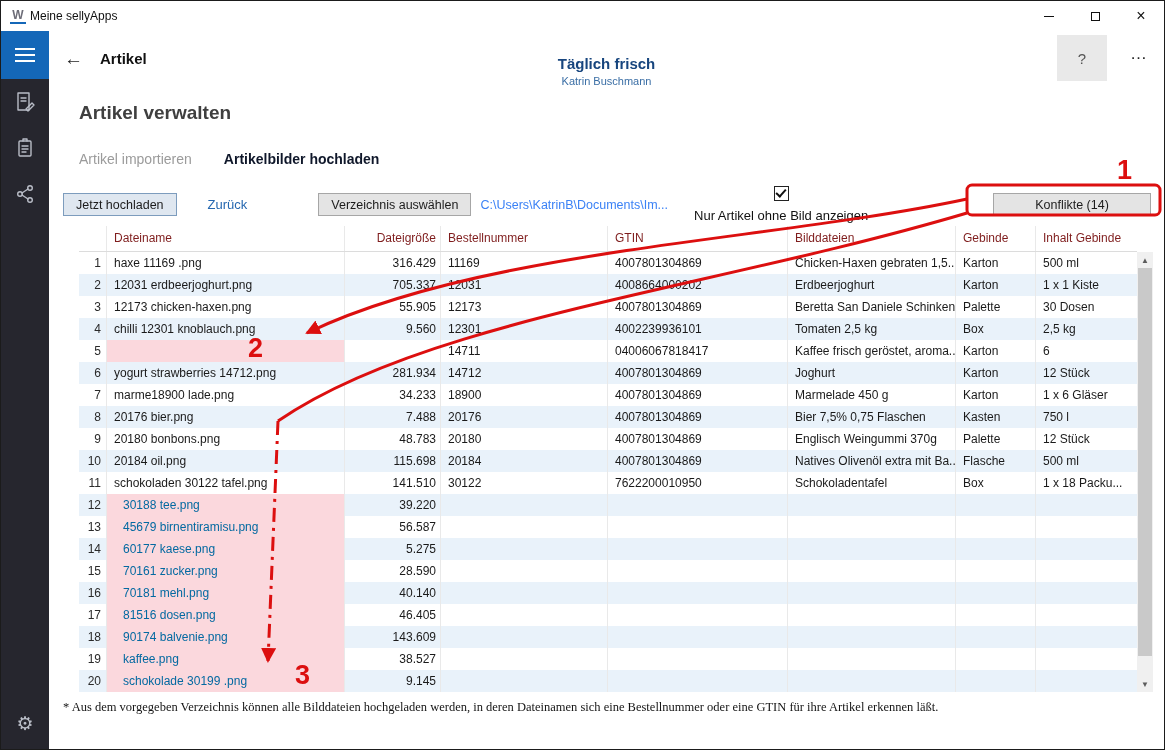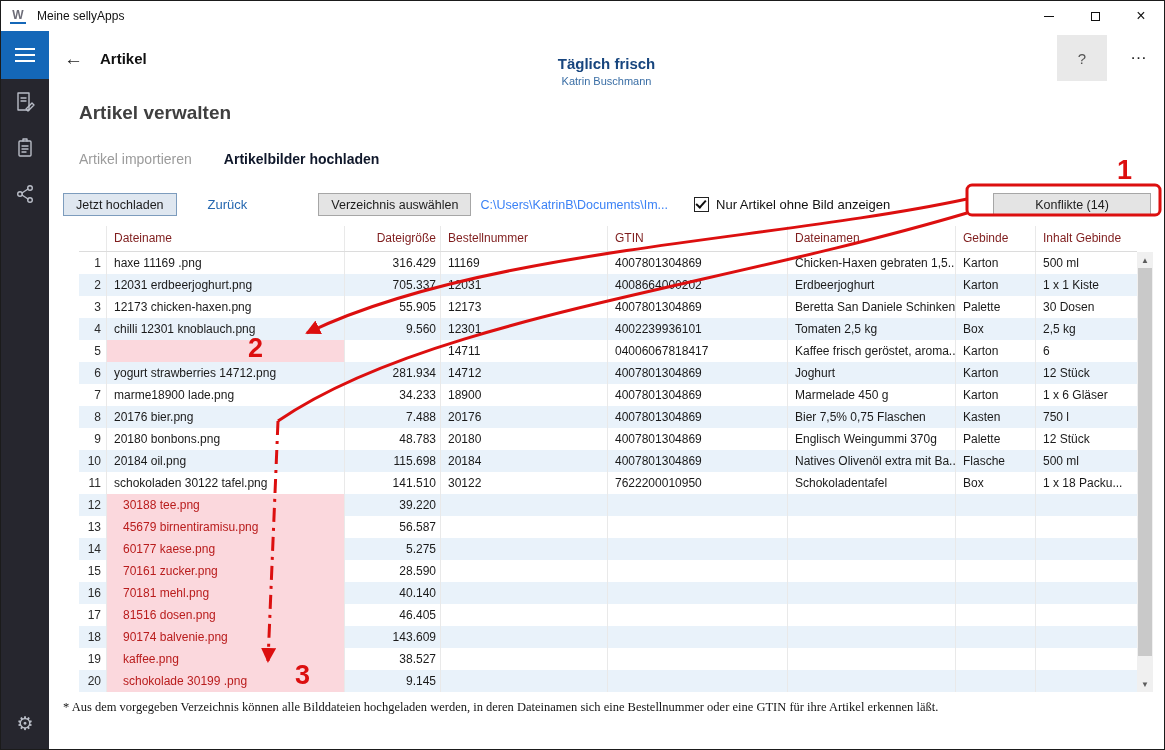--- a/index.html
+++ b/index.html
@@ -4,21 +4,21 @@
 <style>
   * { margin:0; padding:0; box-sizing:border-box; }
   html,body { width:1165px; height:750px; }
   body { font-family:"Liberation Sans","DejaVu Sans",sans-serif; background:#888; }
   .window { position:relative; width:1165px; height:750px; border:1px solid #1b1b1b; background:#fff; overflow:hidden; }
 
   
   .titlebar { height:30px; display:flex; align-items:center; background:#fff; }
   .tb-logo { margin-left:9px; width:16px; height:16px; font-size:12px; font-weight:bold; color:#6d6d78;
              display:flex; align-items:center; justify-content:center; border-bottom:2px solid #1467b8; }
-  .tb-title { margin-left:11px; font-size:12px; color:#111; }
+  .tb-title { margin-left:4px; font-size:12px; color:#111; }
   .tb-controls { margin-left:auto; display:flex; height:30px; }
   .tb-btn { width:46px; height:30px; display:flex; align-items:center; justify-content:center; font-size:16px; color:#111; cursor:default; }
   .min-bar { width:10px; height:1px; background:#111; display:inline-block; }
   .max-box { width:9px; height:9px; border:1px solid #111; display:inline-block; }
 
   
   .app-body { display:flex; height:calc(100% - 30px); }
   .sidebar { width:48px; background:#26262e; display:flex; flex-direction:column; align-items:center; position:relative; flex:none; }
   .burger { width:48px; height:48px; background:#1467b8; display:flex; flex-direction:column; align-items:center; justify-content:center; gap:4px; }
   .burger span { width:20px; height:2px; background:#fff; }
@@ -44,21 +44,21 @@
   .tab.active { color:#0f172a; font-weight:bold; }
 
   
   .toolbar { margin:26px 13px 0 14px; display:flex; align-items:center; height:23px; }
   .btn { height:23px; padding:0 12px; background:#e4e4e4; border:1px solid #a6a6a6; font-size:12.5px; color:#1c1c1c;
          display:flex; align-items:center; font-family:inherit; }
   .btn.primary { background:#dfe7f0; border-color:#7d9cbd; }
   .link { margin-left:31px; color:#2567b0; font-size:13px; }
   .choose { margin-left:71px; }
   .path { margin-left:9px; color:#3b82f6; font-size:12.5px; white-space:nowrap; }
-  .chk-wrap { margin-left:26px; display:flex; align-items:center; gap:7px; }
+  .chk-wrap { margin-left:26px; display:flex; align-items:center; gap:7px;flex-direction:column; }
   .chk { width:15px; height:15px; border:1.5px solid #222; background:#fff; position:relative; }
   .chk.checked::after { content:""; position:absolute; left:1px; top:2px; width:8px; height:4px;
         border-left:2px solid #111; border-bottom:2px solid #111; transform:rotate(-48deg); }
   .chk-label { font-size:13px; color:#111; }
   .conflicts { margin-left:auto; width:158px; justify-content:center; }
 
   
   .table { margin:10px 0 0 30px; width:1074px; position:relative; }
   .thead { display:flex; height:26px; border-bottom:1px solid #dcdcdc; width:1058px; }
   .hcell { font-size:12px; color:#7f1d1d; line-height:25px; padding-left:7px; border-right:1px solid #e9e9e9; white-space:nowrap; overflow:hidden; }
@@ -68,21 +68,21 @@
   .cell { font-size:12px; color:#1a1a1a; line-height:22px; height:22px; padding-left:7px; border-right:1px solid #e9e9e9; white-space:nowrap; overflow:hidden; }
   .c-num { width:28px; text-align:right; padding-left:0; padding-right:5px; color:#2a2a2a; }
   .c-name { width:238px; }
   .c-size { width:96px; text-align:right; padding-left:0; padding-right:4px; }
   .c-order { width:167px; }
   .c-gtin { width:180px; }
   .c-desc { width:168px; }
   .c-pack { width:80px; }
   .c-content { width:101px; border-right:none; }
   .trow.missing .c-name { background:#fbd8dd; }
-  .trow.conflict .c-name { background:#fbd8dd; color:#b91c1c;padding-left:16px; }
+  .trow.conflict .c-name { background:#fbd8dd; color:#0369a1;padding-left:16px; }
 
   .vscroll { position:absolute; right:0; top:26px; width:16px; height:440px; background:#f0f0f0; }
   .sb-btn { position:absolute; width:16px; height:16px; display:flex; align-items:center; justify-content:center; font-size:8px; color:#5c5c5c; }
   .sb-btn.up { top:0; }
   .sb-btn.down { bottom:0; }
   .sb-thumb { position:absolute; top:16px; left:1px; width:14px; height:388px; background:#c9c9c9; }
 
   .footnote { margin:8px 0 0 14px; font-size:12.5px; color:#141414;font-family:Liberation Serif, serif; }
 
   
@@ -175,21 +175,21 @@
         <button class="btn conflicts">Konflikte (14)</button>
       </div>
 
       <div class="table">
         <div class="thead">
             <div class="hcell c-num"></div>
             <div class="hcell c-name">Dateiname</div>
             <div class="hcell c-size">Dateigröße</div>
             <div class="hcell c-order">Bestellnummer</div>
             <div class="hcell c-gtin">GTIN</div>
-            <div class="hcell c-desc">Dateinamen</div>
+            <div class="hcell c-desc">Bilddateien</div>
             <div class="hcell c-pack">Gebinde</div>
             <div class="hcell c-content">Inhalt Gebinde</div>
           </div>
         <div class="tbody">
             <div class="trow">
               <div class="cell c-num">1</div>
               <div class="cell c-name">haxe 11169 .png</div>
               <div class="cell c-size">316.429</div>
               <div class="cell c-order">11169</div>
               <div class="cell c-gtin">4007801304869</div>

